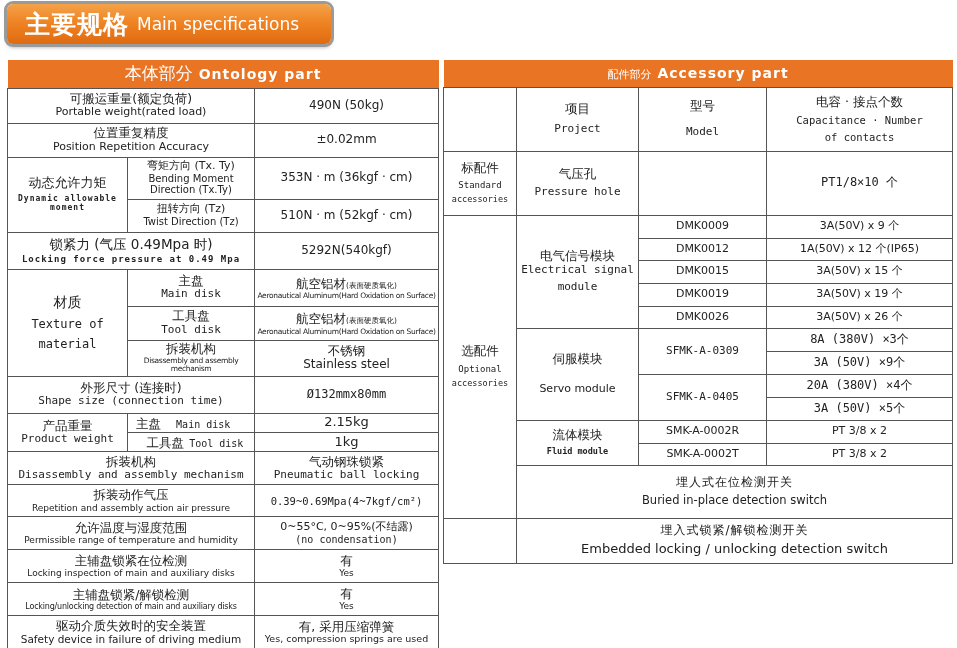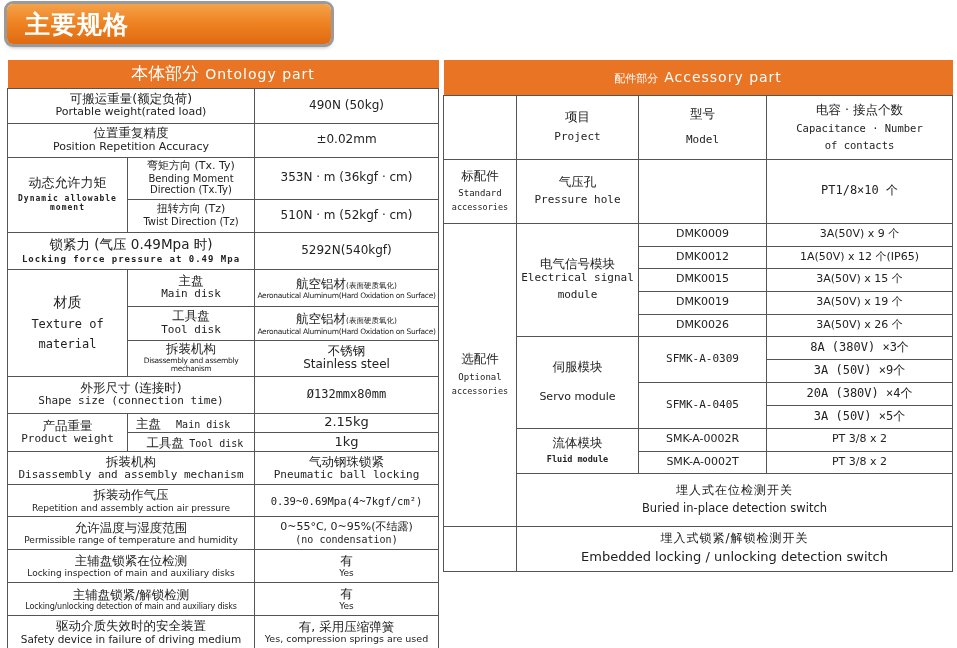--- a/index.html
+++ b/index.html
@@ -6,38 +6,39 @@
   body{width:957px;height:648px;position:relative;overflow:hidden;font-family:"DejaVu Sans","Liberation Sans",sans-serif;color:#222;}
   .banner{position:absolute;left:7px;top:4px;width:324px;height:40px;border-radius:6px;
     background:linear-gradient(#f4a24a 0%,#ef8424 45%,#e06a10 100%);
     box-shadow:0 0 0 3px #9a9a9a, 0 3px 4px rgba(0,0,0,.35);
     display:flex;align-items:center;padding-left:18px;box-sizing:border-box;}
   .banner .zh{color:#fff;font-size:25px;font-weight:bold;letter-spacing:1px;}
   .banner .en{color:#fff;font-size:17px;margin-left:8px;font-family:"DejaVu Sans",sans-serif;}
   table{border-collapse:collapse;position:absolute;table-layout:fixed;}
   td{border:1px solid #555;text-align:center;vertical-align:middle;padding:0;line-height:1.15;overflow:hidden;}
   .hdr{background:#e87424;color:#fff;border:none;font-size:17px;}
-  .hdr .en{font-size:14px;letter-spacing:1px;margin-left:6px;}
+  .hdr .en{font-size:14px;letter-spacing:1px;margin-left:6px;font-weight:bold;}
   .zh{font-size:12.5px;}
   .en{font-size:11px;}
   .mono{font-family:"DejaVu Sans Mono","Liberation Mono",monospace;}
   .tiny{font-size:7.5px;}
   .small{font-size:9px;}
   .val{font-size:12px;}
   .val2{font-size:11px;}
   #left{left:7px;top:60px;width:431px;}
   #right{left:443px;top:60px;width:509px;}
   #right td{font-size:11px;}
   .rz{font-size:12.5px;}
 </style>
 </head>
 <body>
 
 <div class="banner">
   <span class="zh">主要规格</span>
+  <span class="en">Main specifications</span>
 </div>
 
 <table id="left">
   <colgroup>
       <col style="width:120px">
       <col style="width:127px">
       <col style="width:184px">
     </colgroup>
   <tbody>
       <tr style="height:28px">
@@ -200,21 +201,21 @@
   </table>
 
 <table id="right">
   <colgroup>
       <col style="width:73px">
       <col style="width:122px">
       <col style="width:128px">
       <col style="width:186px">
     </colgroup>
   <tbody>
-      <tr style="height:35px">
+      <tr style="height:27px">
     <td colspan="4" class="hdr">
       <span>配件部分</span><span class="en">Accessory part</span>
     </td>
   </tr>
   <tr style="height:64px">
     <td></td>
     <td>
           <div class="rz">项目</div>
           <div class="mono" style="margin-top:6px">Project</div>
         </td>

